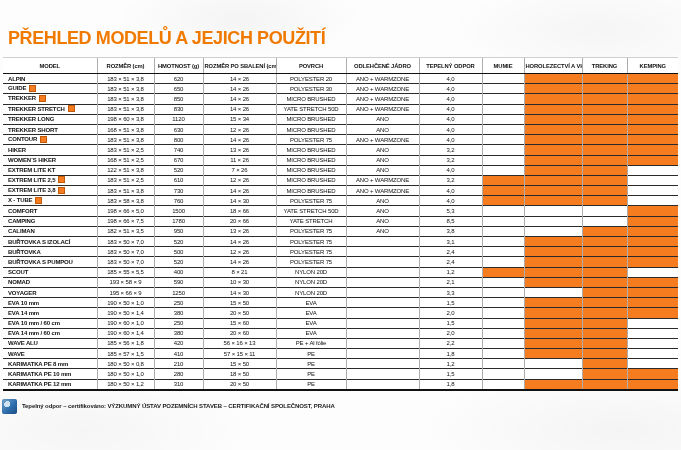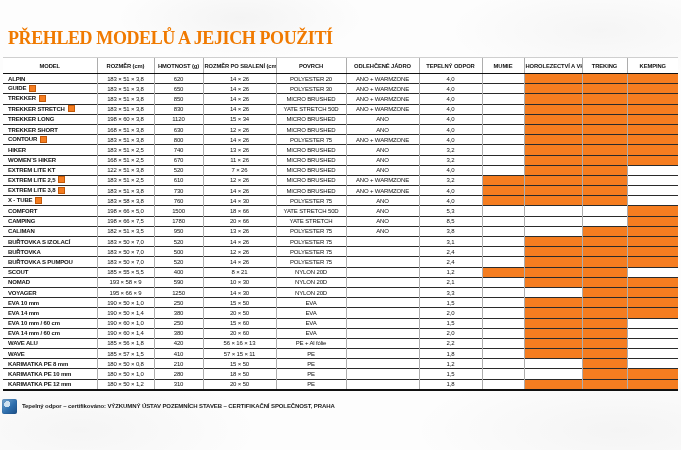--- a/index.html
+++ b/index.html
@@ -9,21 +9,21 @@
     background:
       radial-gradient(ellipse 180px 60px at 240px 18px, rgba(0,0,0,0.035), transparent 70%),
       radial-gradient(ellipse 220px 70px at 600px 30px, rgba(0,0,0,0.03), transparent 70%),
       radial-gradient(ellipse 260px 90px at 80px 430px, rgba(0,0,0,0.03), transparent 70%),
       radial-gradient(ellipse 300px 90px at 620px 430px, rgba(0,0,0,0.035), transparent 70%),
       #fdfdfd;
   }
   .page-title{
     position:absolute;left:8px;top:28px;
     font-size:18px;font-weight:900;letter-spacing:-0.4px;
-    color:#f07a00;white-space:nowrap;font-family:Liberation Serif, serif;
+    color:#f07a00;white-space:nowrap;
   }
   table.spec{
     position:absolute;left:3px;top:57px;width:675px;
     border-collapse:collapse;table-layout:fixed;
     background:#fff;
     border-bottom:2px solid #111;
   }
   table.spec thead th{
     height:15px;padding:0 1px;
     font-size:5.8px;font-weight:700;color:#111;

